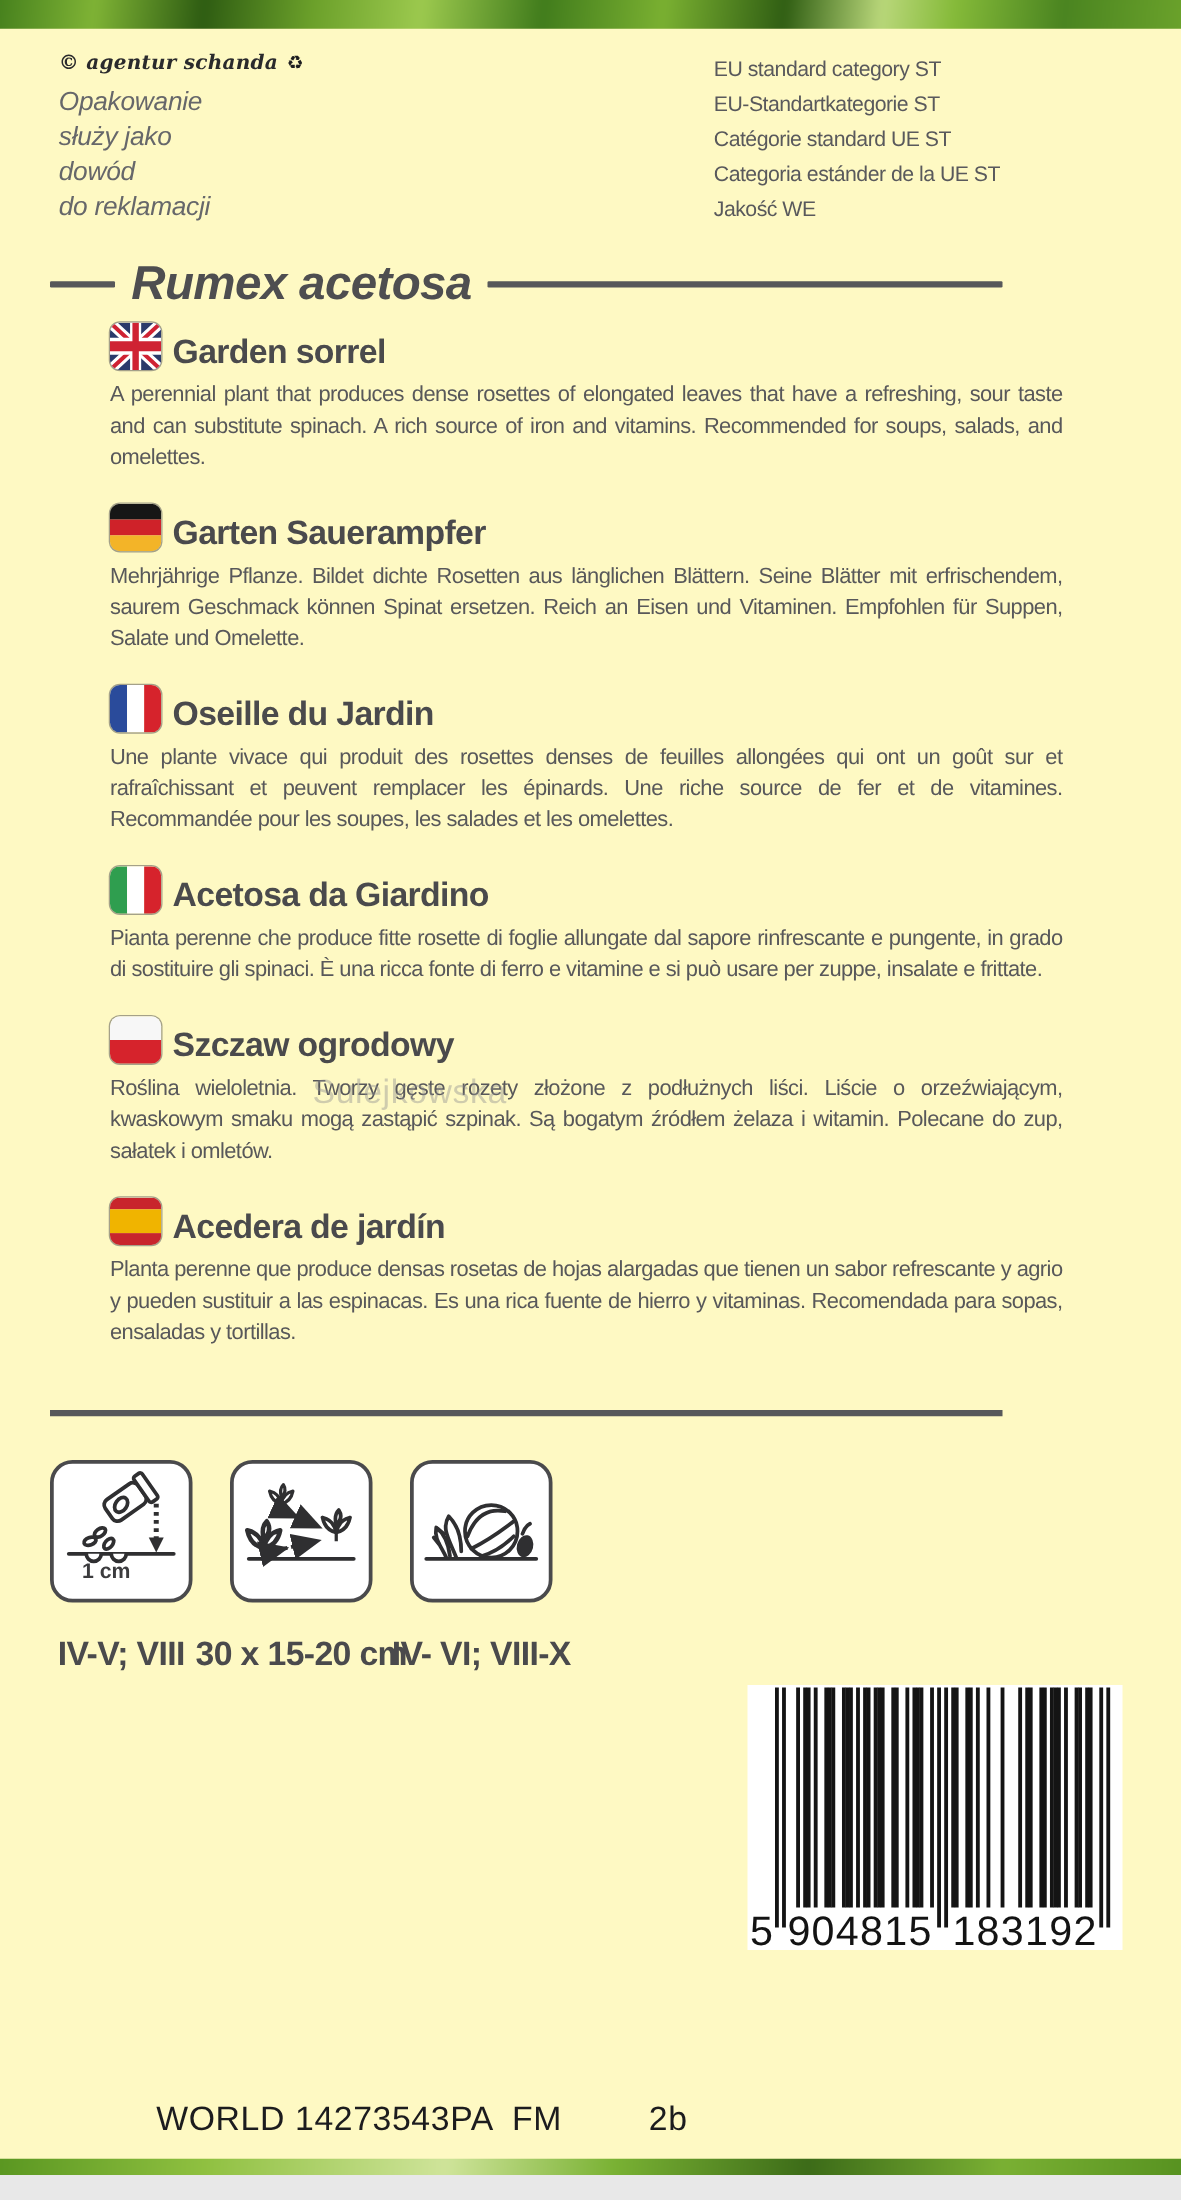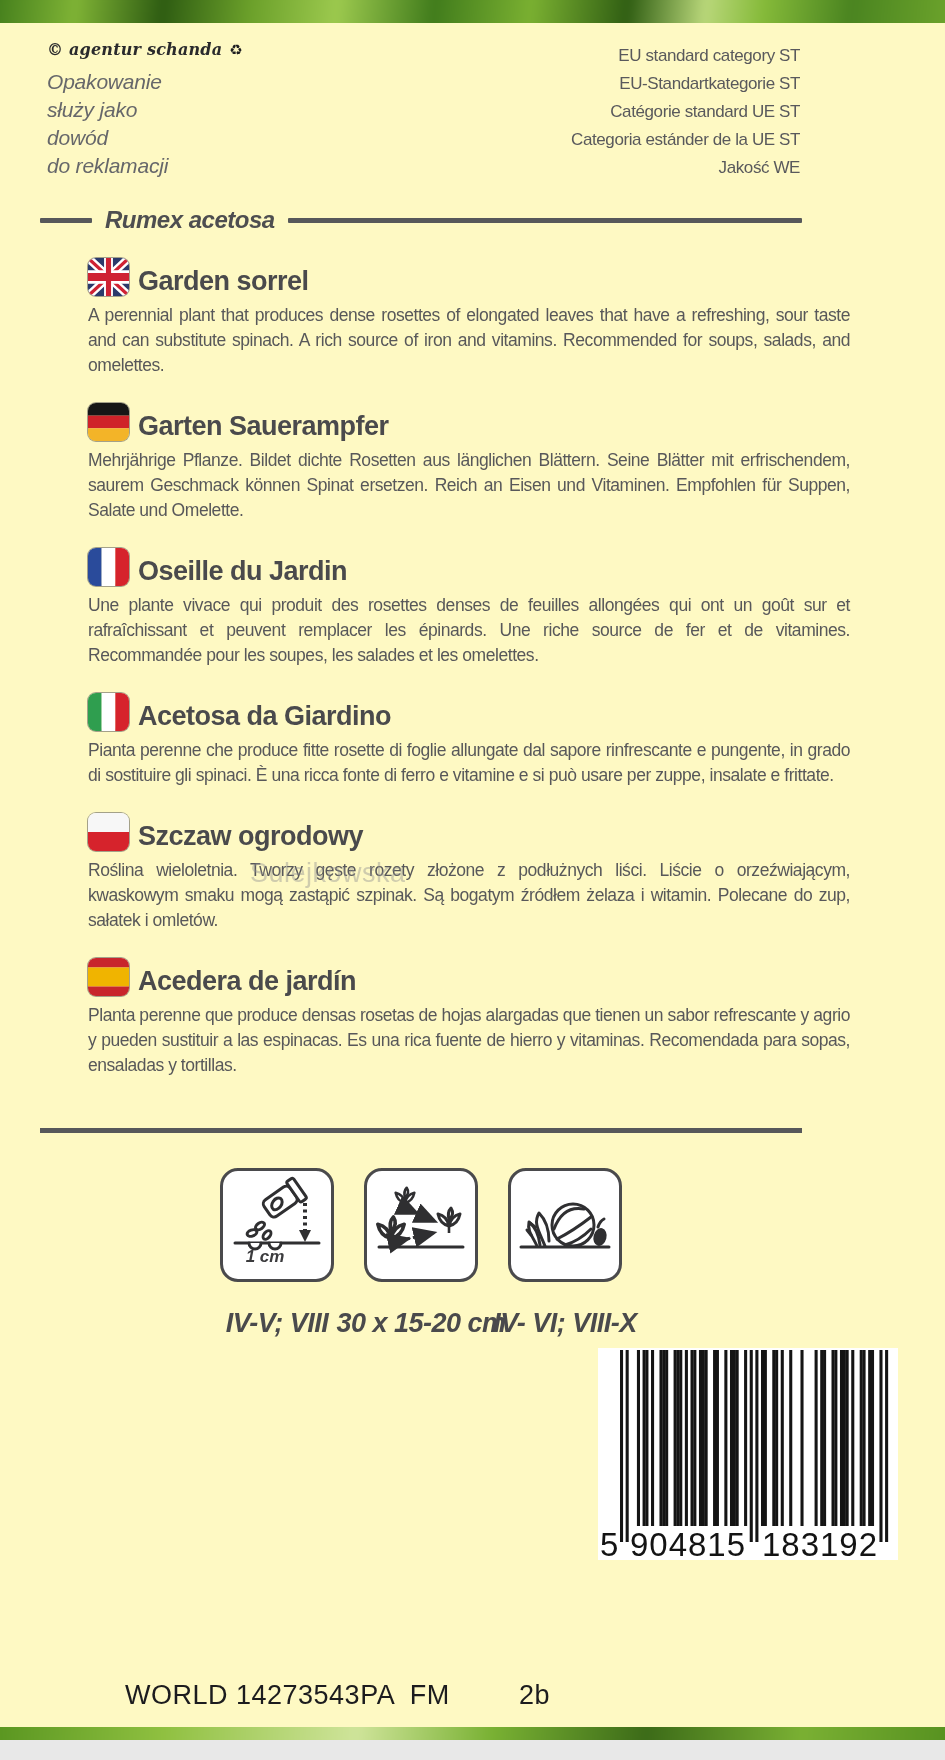--- a/index.html
+++ b/index.html
@@ -16,44 +16,44 @@
   .strip-bottom .strip-inner{
     background:linear-gradient(94deg,#57941f 0%,#8fc040 18%,#cfe49a 38%,#79b133 52%,#3c6b18 68%,#7ab033 84%,#55901f 100%);}
 
   .copyright{position:absolute;left:47px;top:40px;font-family:"DejaVu Serif",serif;
     font-style:italic;font-weight:bold;font-size:16px;color:#2a2a2c;letter-spacing:.2px;}
   .recycle{font-style:normal;font-family:"DejaVu Sans",sans-serif;font-size:15px;margin-left:7px;color:#1d1d1f;}
 
   .packaging-note{position:absolute;left:47px;top:68px;font-style:italic;font-size:21px;
     line-height:28px;color:#66676a;letter-spacing:-.2px;}
 
-  .eu-block{position:absolute;right:145px;top:42px;text-align:right;font-size:17px;
+  .eu-block{position:absolute;right:145px;top:42px;font-size:17px;
     line-height:28px;color:#59595c;letter-spacing:-.4px;}
 
   .botanical{position:absolute;left:40px;top:206px;width:762px;display:flex;align-items:center;gap:13px;}
   .botanical .rule{height:5px;background:#57585a;border-radius:1px;}
   .rule-left{width:52px;} .rule-right{flex:1;}
-  .botanical-name{font-size:24px;font-weight:bold;font-style:italic;color:#4e4e50;letter-spacing:-.5px;}
+  .botanical-name{font-size:38px;font-weight:bold;font-style:italic;color:#4e4e50;letter-spacing:-.5px;}
 
   .sections{position:absolute;left:40px;top:258px;width:762px;margin-left:48px;}
   .section{margin-bottom:25px;}
   .sec-head{display:flex;align-items:flex-end;gap:9px;margin-bottom:7px;}
   .flag{width:41px;height:38px;border-radius:8px;overflow:hidden;flex:none;
     box-shadow:0 0 0 1px rgba(90,90,90,.55), inset 0 2px 3px rgba(255,255,255,.35), inset 0 -2px 3px rgba(0,0,0,.25);}
   .flag svg{display:block;width:100%;height:100%;}
   .sec-title{font-size:27px;font-weight:bold;color:#4a4a4c;letter-spacing:-.5px;line-height:1.02;}
   .sec-body{font-size:17.5px;line-height:25px;color:#58585a;letter-spacing:-.45px;
     text-align:justify;margin:0;}
 
   .watermark{position:absolute;left:250px;top:858px;font-size:27px;color:#8f8f91;opacity:.42;
     letter-spacing:.5px;z-index:6;pointer-events:none;}
 
   .divider{position:absolute;left:40px;top:1128px;width:762px;height:5px;background:#57585a;}
 
-  .pictos{position:absolute;left:40px;top:1168px;width:762px;display:flex;justify-content:center;gap:30px;font-style:italic;}
+  .pictos{position:absolute;left:40px;top:1168px;width:762px;display:flex;gap:30px;}
   .picto-cell{width:114px;display:flex;flex-direction:column;align-items:center;}
   .picto-box{width:114px;height:114px;border:3.5px solid #4a4a4c;border-radius:18px;box-sizing:border-box;
     display:flex;align-items:center;justify-content:center;background:#fff;}
   .picto-box svg{width:100px;height:100px;}
   .picto-label{margin-top:15px;font-size:27px;font-weight:bold;color:#4a4a4c;letter-spacing:-.5px;white-space:nowrap;}
 
   .producer{position:absolute;left:47px;top:1356px;font-weight:bold;color:#4a4a4c;
     font-size:21px;line-height:27.5px;letter-spacing:-.4px;}
   .producer .producer-name{font-size:22px;}
 

